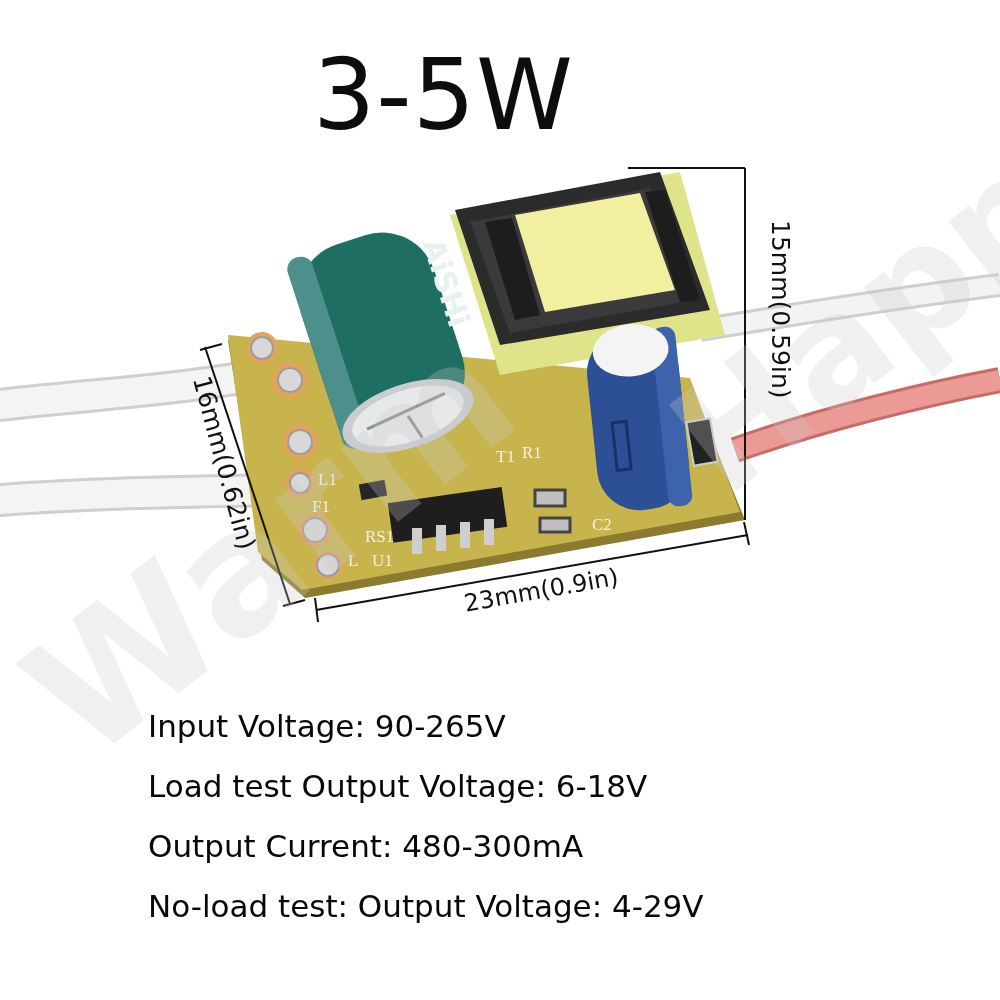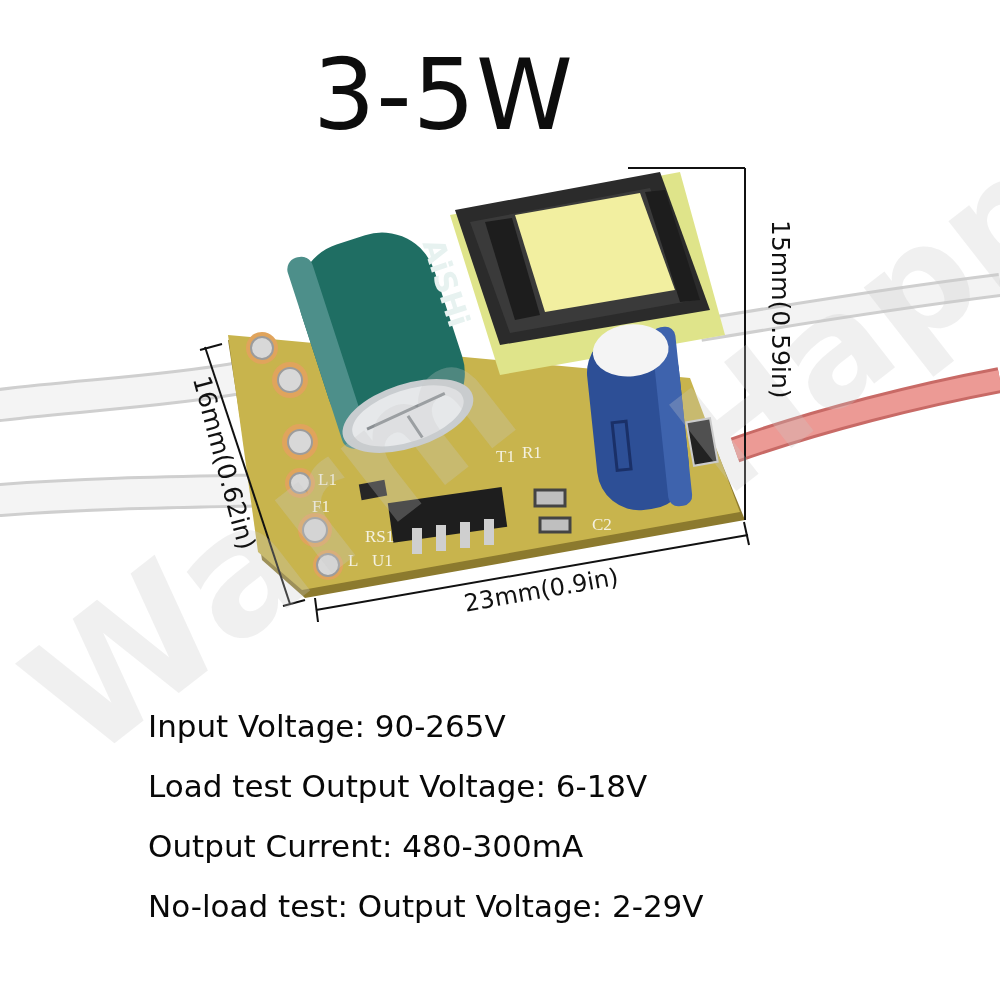--- a/index.html
+++ b/index.html
@@ -124,14 +124,14 @@
 <div class="title">3-5W</div>
 
 <div class="dim dim-15">15mm(0.59in)</div>
 <div class="dim dim-16">16mm(0.62in)</div>
 <div class="dim dim-23">23mm(0.9in)</div>
 
 <div class="specs">
   <div class="spec">Input Voltage: 90-265V</div>
   <div class="spec">Load test Output Voltage: 6-18V</div>
   <div class="spec">Output Current: 480-300mA</div>
-  <div class="spec">No-load test: Output Voltage: 2-29V</div>
+  <div class="spec">No-load test: Output Voltage: 4-29V</div>
 </div>
 
 </body></html>

